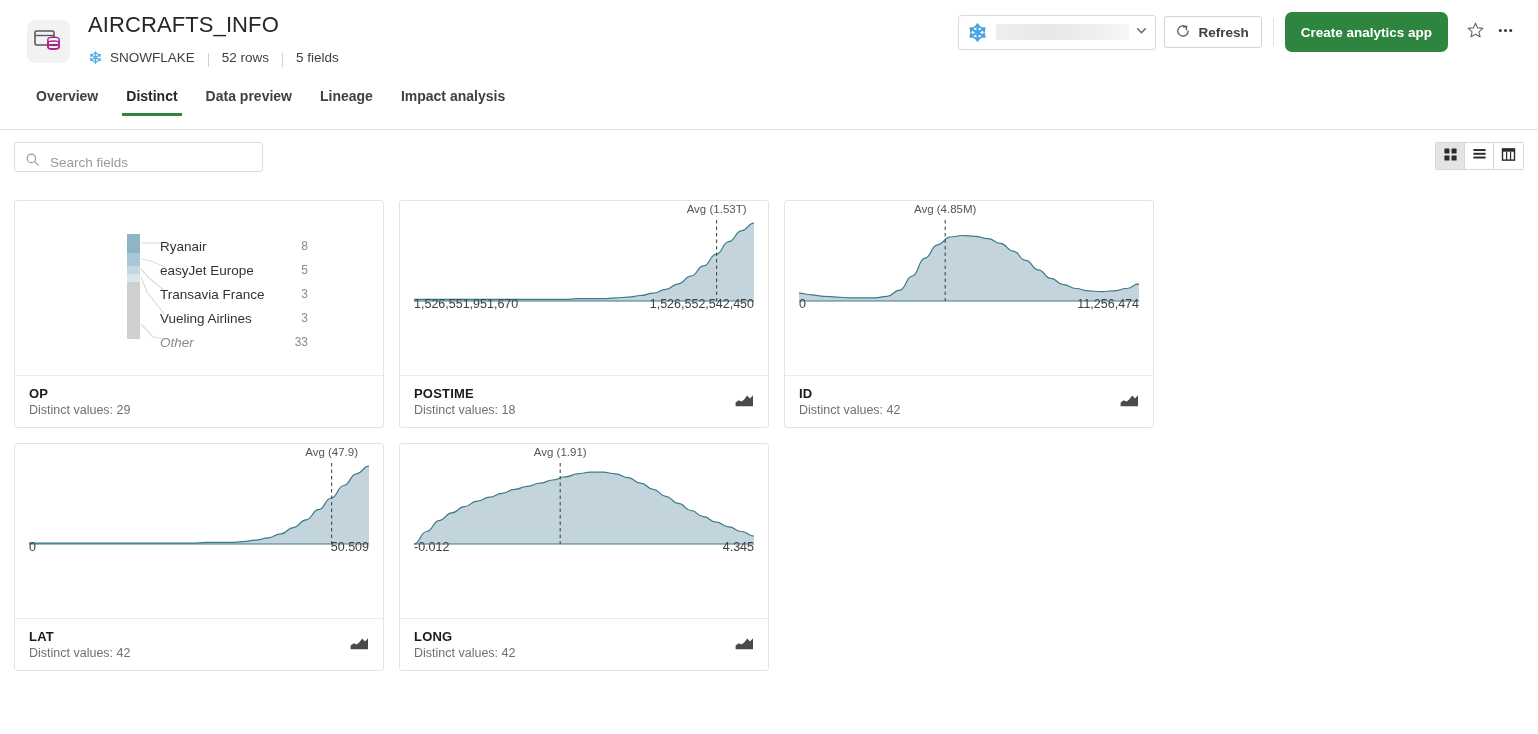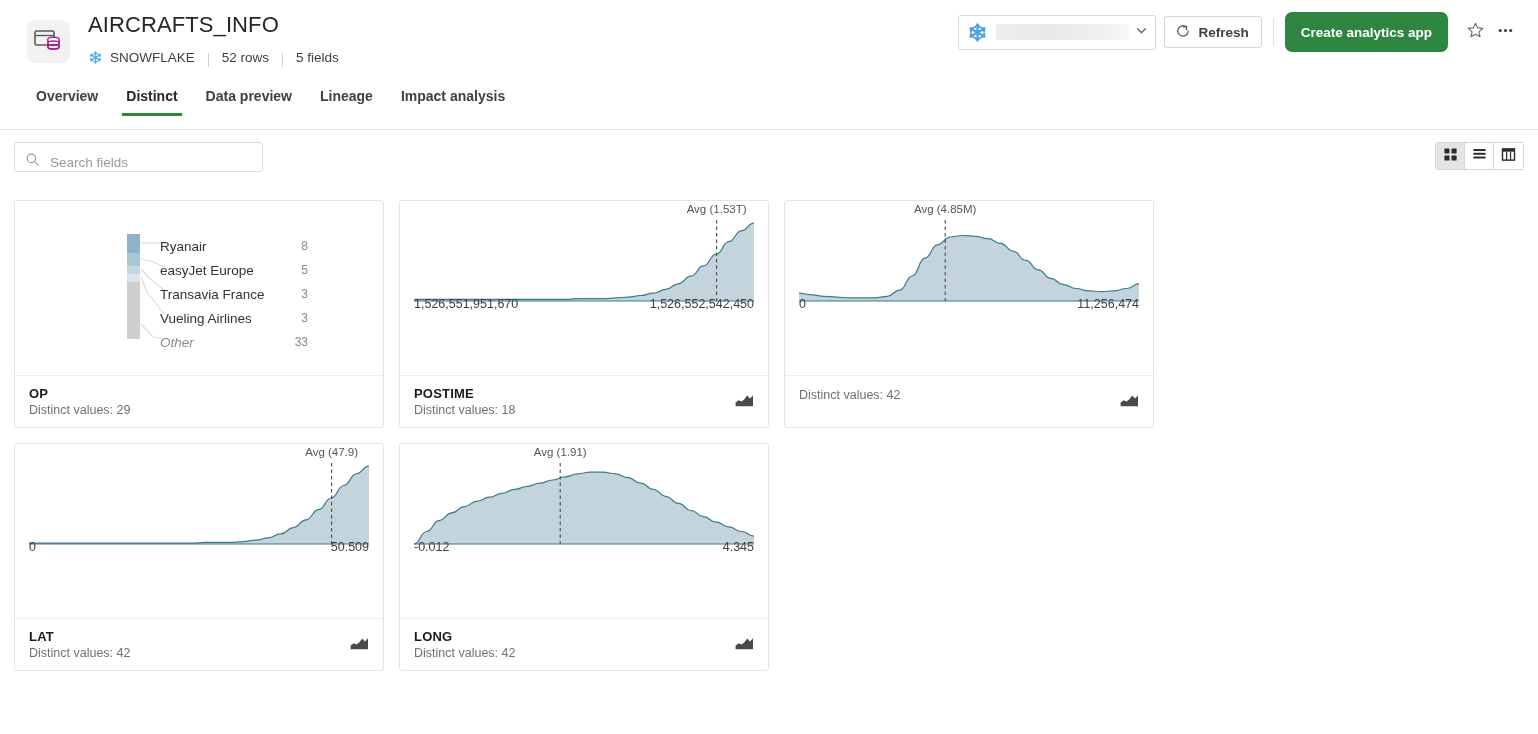--- a/index.html
+++ b/index.html
@@ -497,20 +497,21 @@
        <path d="M 14.0 92.2 C 20.3 92.2, 20.3 93.8, 26.6 93.8 C 32.9 93.8, 32.9 95.3, 39.2 95.3 C 45.5 95.3, 45.5 96.1, 51.8 96.1 C 58.1 96.1, 58.1 96.9, 64.4 96.9 C 70.7 96.9, 70.7 96.9, 77.0 96.9 C 83.3 96.9, 83.3 96.9, 89.6 96.9 C 95.9 96.9, 95.9 95.3, 102.1 95.3 C 108.4 95.3, 108.4 89.1, 114.7 89.1 C 121.0 89.1, 121.0 75.0, 127.3 75.0 C 133.6 75.0, 133.6 57.1, 139.9 57.1 C 146.2 57.1, 146.2 43.8, 152.5 43.8 C 158.8 43.8, 158.8 36.0, 165.1 36.0 C 171.4 36.0, 171.4 34.5, 177.7 34.5 C 184.0 34.5, 184.0 35.3, 190.3 35.3 C 196.6 35.3, 196.6 37.6, 202.9 37.6 C 209.2 37.6, 209.2 42.3, 215.5 42.3 C 221.8 42.3, 221.8 50.1, 228.1 50.1 C 234.4 50.1, 234.4 59.4, 240.7 59.4 C 247.0 59.4, 247.0 68.8, 253.3 68.8 C 259.6 68.8, 259.6 77.4, 265.9 77.4 C 272.1 77.4, 272.1 83.6, 278.4 83.6 C 284.7 83.6, 284.7 87.5, 291.0 87.5 C 297.3 87.5, 297.3 89.9, 303.6 89.9 C 309.9 89.9, 309.9 90.6, 316.2 90.6 C 322.5 90.6, 322.5 89.9, 328.8 89.9 C 335.1 89.9, 335.1 87.5, 341.4 87.5 C 347.7 87.5, 347.7 82.8, 354.0 82.8" fill="none" stroke="#3d7a8c" stroke-width="1.2"></path>
        <line x1="14" y1="100" x2="354" y2="100" stroke="#3d7a8c" stroke-width="1"></line>
        <line x1="160.2" y1="19" x2="160.2" y2="100" stroke="#4a4a4a" stroke-width="1.1" stroke-dasharray="3.5,3"></line>
      </svg>
         </div>
       <div class="avg-label" style="left: 160.2px; top: 2px; text-align: right;">Avg (4.85M)</div>
       <div class="axis-min">0</div>
       <div class="axis-max">11,256,474</div>
     </div>
     <div class="card-foot">
+      <div class="field-name">ID</div>
       <div class="field-sub">Distinct values: 42</div>
       <span class="foot-icon">
         <svg width="20" height="18" viewBox="0 0 20 18">
           <path d="M1.6 1.5 L1.6 16.2 L19 16.2 L19 5.2 L16 8.4 L13.2 5.6 L10.4 9.2 L7.6 11.6 L4.8 10.2 L1.6 12.4 Z" fill="#4a4a4a"></path>
         </svg>
       </span>
     </div>
   </div>
 
   <div class="card">

